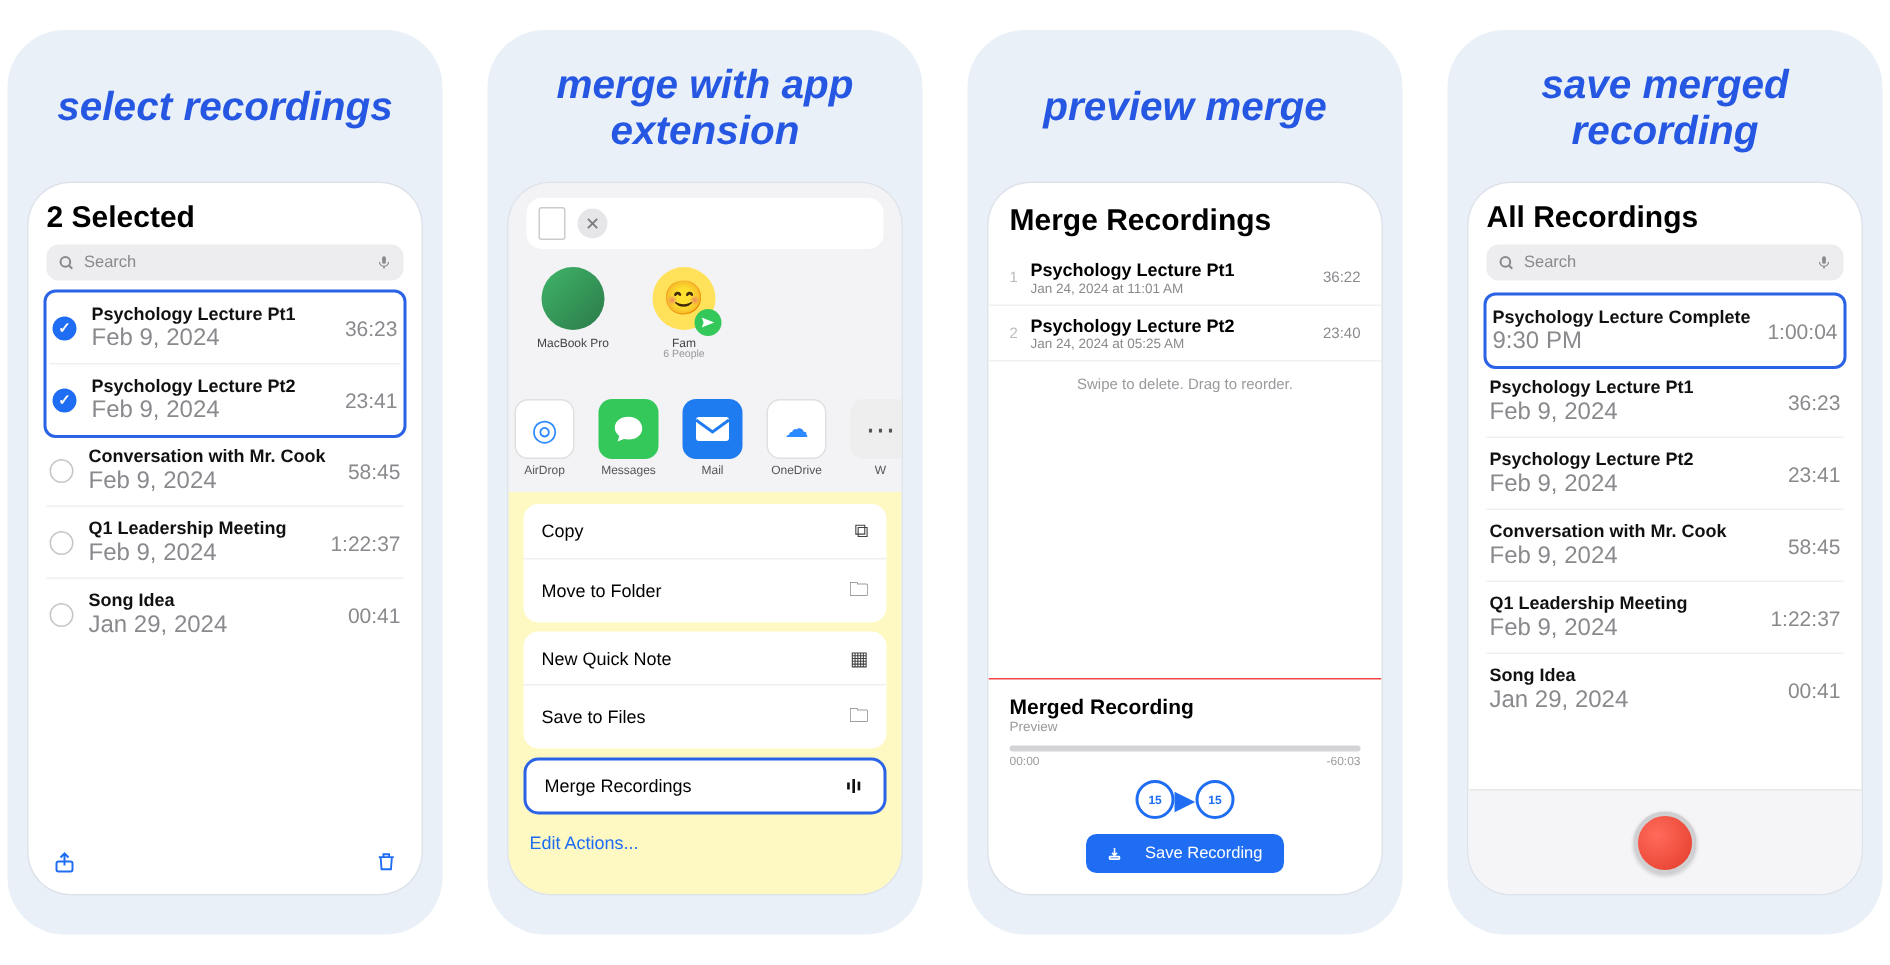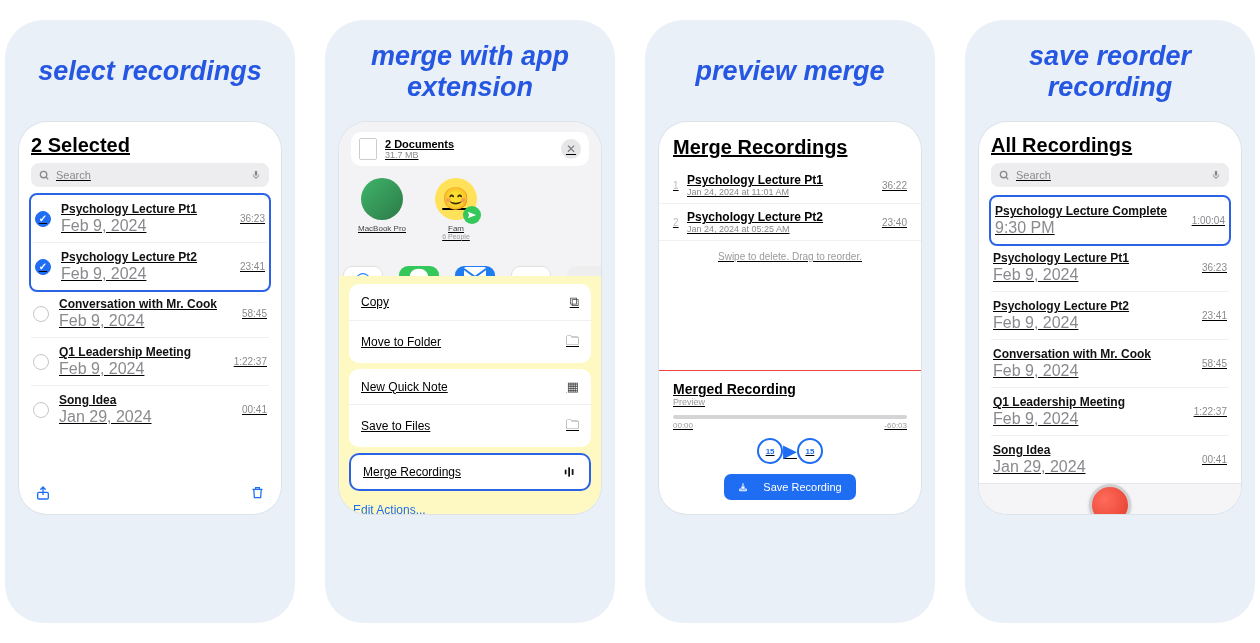--- a/index.html
+++ b/index.html
@@ -30,29 +30,28 @@
     text-align: center;
     line-height: 1.15;
     margin-bottom: 18px;
     min-height: 64px;
     display: flex;
     align-items: center;
     justify-content: center;
   }
   .phone {
     width: 262px;
-    height: 392px;
+    height: 474px;
     background: #fff;
     border-radius: 28px;
     overflow: hidden;
     position: relative;
     box-shadow: 0 0 0 1px rgba(0,0,0,0.05);
     display: flex;
     flex-direction: column;
-    text-decoration: underline;
   }
   .phone-pad { padding: 12px 12px 0; }
   .header {
     font-size: 20px;
     font-weight: 700;
     margin-bottom: 6px;
   }
   .searchbar {
     display: flex;
     align-items: center;
@@ -88,21 +87,21 @@
   }
   .radio.checked::after {
     content: "✓";
     color: #fff;
     font-size: 10px;
     font-weight: 700;
   }
   .row-main { flex: 1; min-width: 0; }
   .row-title { font-size: 12px; font-weight: 600; color: #111; }
   .row-sub { font-size: 16px; color: #8a8a8e; margin-top: 1px; }
-  .row-dur { font-size: 10px; color: #8a8a8e; margin-left: 6px; }
+  .row-dur { font-size: 14px; color: #8a8a8e; margin-left: 6px; }
   .hl-box {
     border: 2px solid #2b63e7;
     border-radius: 8px;
     margin: -2px;
     padding: 0 2px;
   }
   .bottom-bar {
     margin-top: auto;
     display: flex;
     justify-content: space-between;
@@ -286,24 +285,20 @@
     </div>
   </div>
 </div>
 
 <div class="panel">
   <div class="panel-title">merge with app extension</div>
   <div class="phone" style="background:#f3f3f5;">
     <div class="sheet-top">
       <div class="doc-hdr">
         <div class="doc-icon"></div>
-        <div class="doc-txt">
-          <div class="doc-title">2 Documents</div>
-          <div class="doc-sub">31.7 MB</div>
-        </div>
         <div class="close-btn">✕</div>
       </div>
       <div class="targets">
         <div class="target">
           <div class="tgt-icon" style="background:linear-gradient(135deg,#3fb56a,#2c7a48);"></div>
           <div class="tgt-label">MacBook Pro</div>
         </div>
         <div class="target">
           <div class="tgt-icon" style="background:#ffe15a;position:relative;">
             <span style="font-size:22px;">😊</span>
@@ -432,21 +427,21 @@
               <rect x="4" y="17" width="16" height="4" rx="1"></rect>
             </svg>
         </span>
         <span>Save Recording</span>
       </div>
     </div>
   </div>
 </div>
 
 <div class="panel">
-  <div class="panel-title">save reorder recording</div>
+  <div class="panel-title">save merged recording</div>
   <div class="phone">
     <div class="phone-pad">
       <div class="header">All Recordings</div>
       <div class="searchbar">
         <span>
           <svg width="11" height="11" viewBox="0 0 24 24" fill="none" stroke="#8a8a8e" stroke-width="3">
               <circle cx="10" cy="10" r="7"></circle>
               <line x1="20" y1="20" x2="15" y2="15"></line>
             </svg>
         </span>

